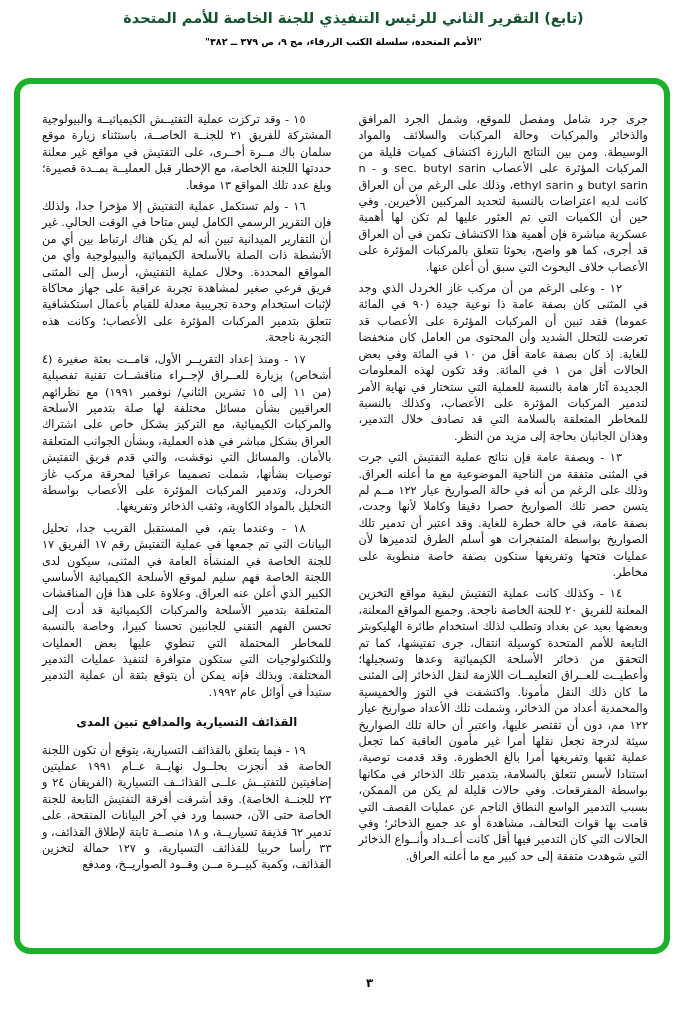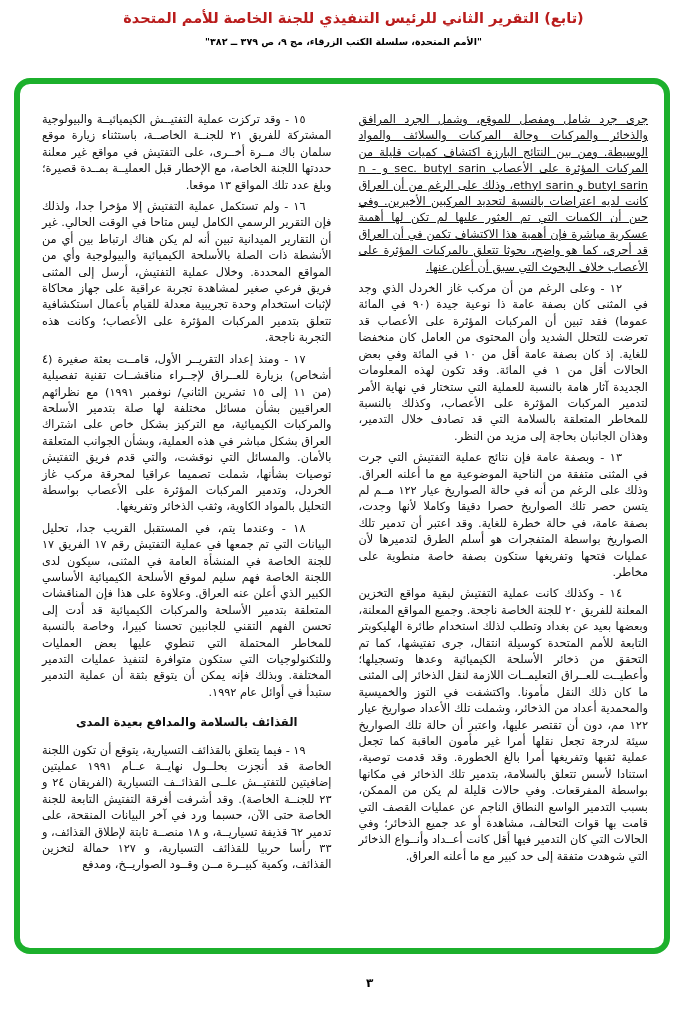--- a/index.html
+++ b/index.html
@@ -1,37 +1,37 @@
 <!DOCTYPE html>
 <html lang="ar"><head>
 <meta charset="utf-8">
 <style>
   html,body{margin:0;padding:0;}
   body{
     width:687px;height:1032px;position:relative;background:#ffffff;
     font-family:"DejaVu Sans",sans-serif;color:#141414;overflow:hidden;
   }
   .header{position:absolute;top:10px;left:0;right:0;text-align:center;direction:rtl;}
-  .doc-title{font-size:14.5px;font-weight:bold;letter-spacing:0;color:#b91c1c;margin-left:20px;}
+  .doc-title{font-size:14.5px;font-weight:bold;letter-spacing:0;color:#14532d;margin-left:20px;}
   .doc-subtitle{font-size:9.5px;font-weight:bold;margin-top:10px;color:#000;}
   .green-box{
     position:absolute;left:14px;top:78px;width:656px;height:876px;
     box-sizing:border-box;border:6px solid #1cb02c;border-radius:16px;
     padding:28px 16px 10px 14px;background:#fff;
   }
   .columns{
     display:flex;direction:rtl;gap:19px;height:100%;box-sizing:border-box;
   }
   .col{
     flex:1;min-width:0;text-align:justify;font-size:11.3px;line-height:16.4px;
     color:#101010;
     margin-left:8px;
   }
   .para{margin:0 0 5px 0;text-indent:26px;}
-  .para.cont{text-indent:0;text-decoration:underline;}
+  .para.cont{text-indent:0;}
   .section-heading{
     text-align:center;font-weight:bold;font-size:11.6px;margin:13px 0 12px 0;text-indent:0;
   }
   .page-number{
     position:absolute;top:976px;left:366px;font-size:12px;font-weight:bold;color:#000;
   }
 </style>
 </head>
 <body>
 
@@ -48,20 +48,20 @@
       <p class="para">١٢ -  وعلى الرغم من أن مركب غاز الخردل الذي وجد في المثنى كان بصفة عامة ذا نوعية جيدة (٩٠ في المائة عموما) فقد تبين أن المركبات المؤثرة على الأعصاب قد تعرضت للتحلل الشديد وأن المحتوى من العامل كان منخفضا للغاية. إذ كان بصفة عامة أقل من ١٠ في المائة وفي بعض الحالات أقل من ١ في المائة. وقد تكون لهذه المعلومات الجديدة آثار هامة بالنسبة للعملية التي ستختار في نهاية الأمر لتدمير المركبات المؤثرة على الأعصاب، وكذلك بالنسبة للمخاطر المتعلقة بالسلامة التي قد تصادف خلال التدمير، وهذان الجانبان بحاجة إلى مزيد من النظر.</p>
       <p class="para">١٣ -  وبصفة عامة فإن نتائج عملية التفتيش التي جرت في المثنى متفقة من الناحية الموضوعية مع ما أعلنه العراق. وذلك على الرغم من أنه في حالة الصواريخ عيار ١٢٢ مــم لم يتسن حصر تلك الصواريخ حصرا دقيقا وكاملا لأنها وجدت، بصفة عامة، في حالة خطرة للغاية. وقد اعتبر أن تدمير تلك الصواريخ بواسطة المتفجرات هو أسلم الطرق لتدميرها لأن عمليات فتحها وتفريغها ستكون بصفة خاصة منطوية على مخاطر.</p>
       <p class="para">١٤ -  وكذلك كانت عملية التفتيش لبقية مواقع التخزين المعلنة للفريق ٢٠ للجنة الخاصة ناجحة. وجميع المواقع المعلنة، وبعضها بعيد عن بغداد وتطلب لذلك استخدام طائرة الهليكوبتر التابعة للأمم المتحدة كوسيلة انتقال، جرى تفتيشها، كما تم التحقق من ذخائر الأسلحة الكيميائية وعدها وتسجيلها؛ وأعطيــت للعــراق التعليمــات اللازمة لنقل الذخائر إلى المثنى ما كان ذلك النقل مأمونا. واكتشفت في التوز والخميسية والمحمدية أعداد من الذخائر، وشملت تلك الأعداد صواريخ عيار ١٢٢ مم، دون أن تقتصر عليها، واعتبر أن حالة تلك الصواريخ سيئة لدرجة تجعل نقلها أمرا غير مأمون العاقبة كما تجعل عملية ثقبها وتفريغها أمرا بالغ الخطورة. وقد قدمت توصية، استنادا لأسس تتعلق بالسلامة، بتدمير تلك الذخائر في مكانها بواسطة المفرقعات. وفي حالات قليلة لم يكن من الممكن، بسبب التدمير الواسع النطاق الناجم عن عمليات القصف التي قامت بها قوات التحالف، مشاهدة أو عد جميع الذخائر؛ وفي الحالات التي كان التدمير فيها أقل كانت أعــداد وأنــواع الذخائر التي شوهدت متفقة إلى حد كبير مع ما أعلنه العراق.</p>
     </div>
 
     <div class="col" dir="rtl" lang="ar">
       <p class="para">١٥ -  وقد تركزت عملية التفتيــش الكيميائيــة والبيولوجية المشتركة للفريق ٢١ للجنــة الخاصــة، باستثناء زيارة موقع سلمان باك مــرة أخــرى، على التفتيش في مواقع غير معلنة حددتها اللجنة الخاصة، مع الإخطار قبل العمليــة بمــدة قصيرة؛ وبلغ عدد تلك المواقع ١٣ موقعا.</p>
       <p class="para">١٦ -  ولم تستكمل عملية التفتيش إلا مؤخرا جدا، ولذلك فإن التقرير الرسمي الكامل ليس متاحا في الوقت الحالي. غير أن التقارير الميدانية تبين أنه لم يكن هناك ارتباط بين أي من الأنشطة ذات الصلة بالأسلحة الكيميائية والبيولوجية وأي من المواقع المحددة. وخلال عملية التفتيش، أرسل إلى المثنى فريق فرعي صغير لمشاهدة تجربة عراقية على جهاز محاكاة لإثبات استخدام وحدة تجريبية معدلة للقيام بأعمال استكشافية تتعلق بتدمير المركبات المؤثرة على الأعصاب؛ وكانت هذه التجربة ناجحة.</p>
       <p class="para">١٧ -  ومنذ إعداد التقريــر الأول، قامــت بعثة صغيرة (٤ أشخاص) بزيارة للعــراق لإجــراء مناقشــات تقنية تفصيلية (من ١١ إلى ١٥ تشرين الثاني/ نوفمبر ١٩٩١) مع نظرائهم العراقيين بشأن مسائل مختلفة لها صلة بتدمير الأسلحة والمركبات الكيميائية، مع التركيز بشكل خاص على اشتراك العراق بشكل مباشر في هذه العملية، وبشأن الجوانب المتعلقة بالأمان. والمسائل التي نوقشت، والتي قدم فريق التفتيش توصيات بشأنها، شملت تصميما عراقيا لمحرقة مركب غاز الخردل، وتدمير المركبات المؤثرة على الأعصاب بواسطة التحليل بالمواد الكاوية، وثقب الذخائر وتفريغها.</p>
       <p class="para">١٨ -  وعندما يتم، في المستقبل القريب جدا، تحليل البيانات التي تم جمعها في عملية التفتيش رقم ١٧ الفريق ١٧ للجنة الخاصة في المنشأة العامة في المثنى، سيكون لدى اللجنة الخاصة فهم سليم لموقع الأسلحة الكيميائية الأساسي الكبير الذي أعلن عنه العراق. وعلاوة على هذا فإن المناقشات المتعلقة بتدمير الأسلحة والمركبات الكيميائية قد أدت إلى تحسن الفهم التقني للجانبين تحسنا كبيرا، وخاصة بالنسبة للمخاطر المحتملة التي تنطوي عليها بعض العمليات وللتكنولوجيات التي ستكون متوافرة لتنفيذ عمليات التدمير المختلفة. وبذلك فإنه يمكن أن يتوقع بثقة أن عملية التدمير ستبدأ في أوائل عام ١٩٩٢.</p>
-      <p class="para section-heading">القذائف بالسلامة والمدافع بعيدة المدى</p>
+      <p class="para section-heading">القذائف التسيارية والمدافع تبين المدى</p>
       <p class="para">١٩ -  فيما يتعلق بالقذائف التسيارية، يتوقع أن تكون اللجنة الخاصة قد أنجزت بحلــول نهايــة عــام ١٩٩١ عمليتين إضافيتين للتفتيــش علــى القذائــف التسيارية (الفريقان ٢٤ و ٢٣ للجنــة الخاصة). وقد أشرفت أفرقة التفتيش التابعة للجنة الخاصة حتى الآن، حسبما ورد في آخر البيانات المنقحة، على تدمير ٦٢ قذيفة تسياريــة، و ١٨ منصــة ثابتة لإطلاق القذائف، و ٣٣ رأسا حربيا للقذائف التسيارية، و ١٢٧ حمالة لتخزين القذائف، وكمية كبيــرة مــن وقــود الصواريــخ، ومدفع</p>
     </div>
 
   </div>
 </div>
 
 <div class="page-number">٣</div>
 
 </body></html>

